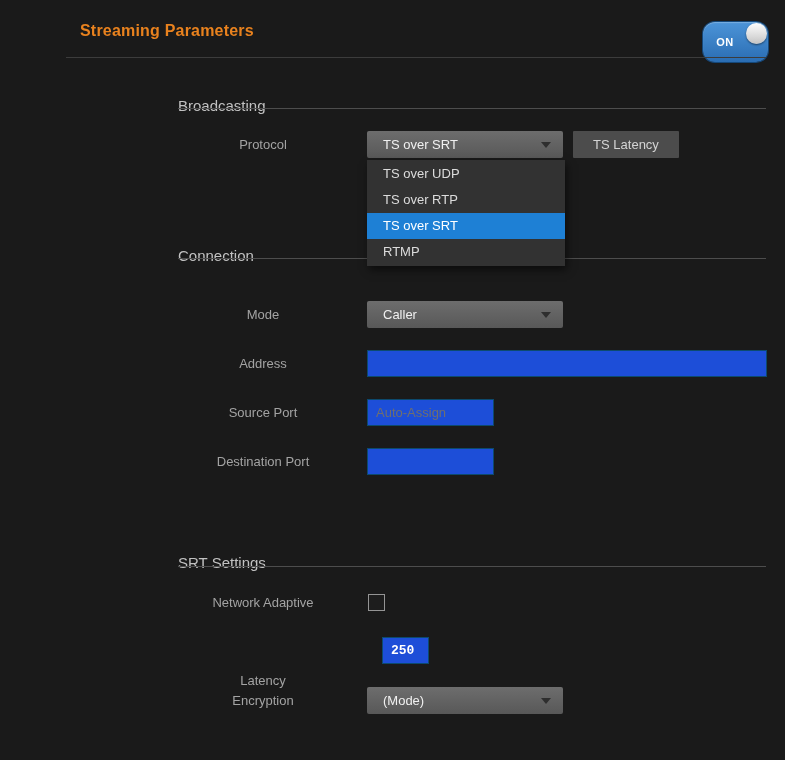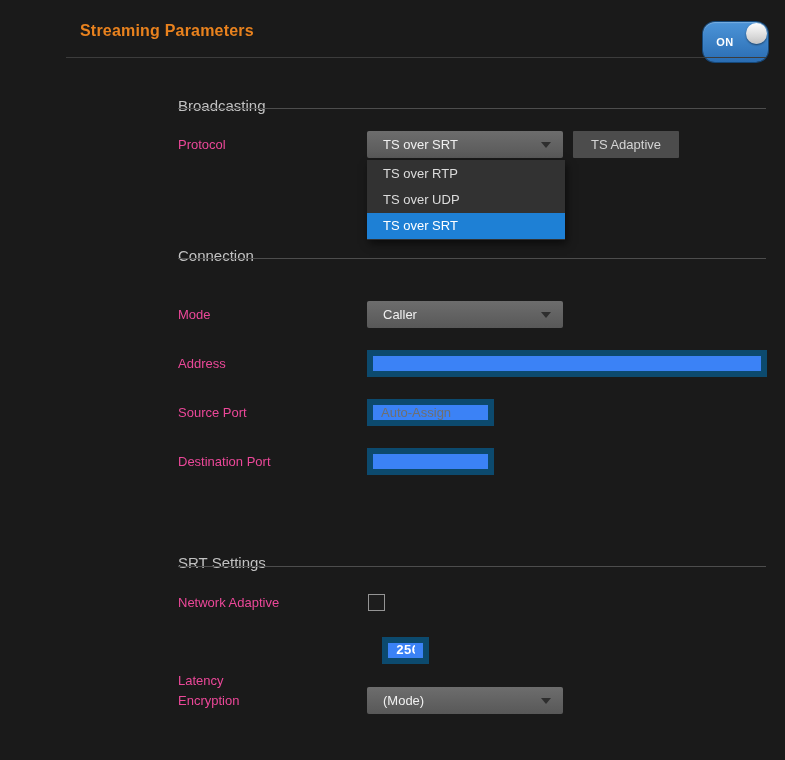--- a/index.html
+++ b/index.html
@@ -39,22 +39,22 @@
   }
   .divider-top { left:66px; top:57px; width:700px; height:1px; background:#3c3c3c; }
 
   
   .section-heading { left:178px; font-size:15px; color:#c2c2c2;margin-top:9px; }
   .section-divider { left:178px; width:588px; height:1px; background:#4d4d4d; }
 
   
   .field-label {
     left:178px; width:170px; height:27px;
-    text-align:left; line-height:27px;
-    font-size:13px; color:#ec4899;
+    text-align:center; line-height:27px;
+    font-size:13px; color:#a3a3a3;
   }
   .select {
     width:196px; height:27px;
     background:linear-gradient(180deg,#6d6d6d 0%,#585858 100%);
     border-radius:2px;
     color:#f0f0f0; font-size:13px;
     display:flex; align-items:center;
     padding-left:16px;
     cursor:pointer;
   }
@@ -81,22 +81,22 @@
     z-index:10;
   }
   .menu-item {
     height:26px; line-height:26px; padding-left:16px;
     font-size:13px; color:#dcdcdc; cursor:pointer;
   }
   .menu-item.selected { background:#1e80d5; color:#ffffff; }
 
   .text-input {
     height:27px;
-    background:#3b82f6;
-    border:6px solid #0c4a6e;
+    background:#1d4ed8;
+    border:1px solid #0c4a6e;
     color:#e8e8e8; font-size:13px;
     font-family:inherit;
     padding:0 8px;
     outline:none;
   }
   .text-input::placeholder { color:#6f6f6f; }
   #address-input { left:367px; top:350px; width:400px; }
   #source-port-input { left:367px; top:399px; width:127px; }
   #dest-port-input { left:367px; top:448px; width:127px; }
   #latency-input { left:382px; top:637px; width:47px; font-weight:700; color:#ffffff;font-family:Liberation Mono, monospace; }
@@ -119,26 +119,27 @@
 <div class="abs divider-top"></div>
 
 <div class="abs section-heading" style="top:88px;">Broadcasting</div>
 <div class="abs section-divider" style="top:108px;"></div>
 
 <div class="abs field-label" style="top:131px;">Protocol</div>
 <div class="abs select" style="left:367px; top:131px;">
   <span>TS over SRT</span>
   <span class="caret"></span>
 </div>
-<button class="abs btn">TS Adaptive</button>
+<button class="abs btn">TS Latency</button>
 
 <div class="abs menu">
+    <div class="menu-item">TS over UDP</div>
     <div class="menu-item">TS over RTP</div>
-    <div class="menu-item">TS over UDP</div>
     <div class="menu-item selected">TS over SRT</div>
+    <div class="menu-item">RTMP</div>
   </div>
 
 <div class="abs section-heading" style="top:238px;">Connection</div>
 <div class="abs section-divider" style="top:258px;"></div>
 
 <div class="abs field-label" style="top:301px;">Mode</div>
 <div class="abs select" style="left:367px; top:301px;">
   <span>Caller</span>
   <span class="caret"></span>
 </div>

